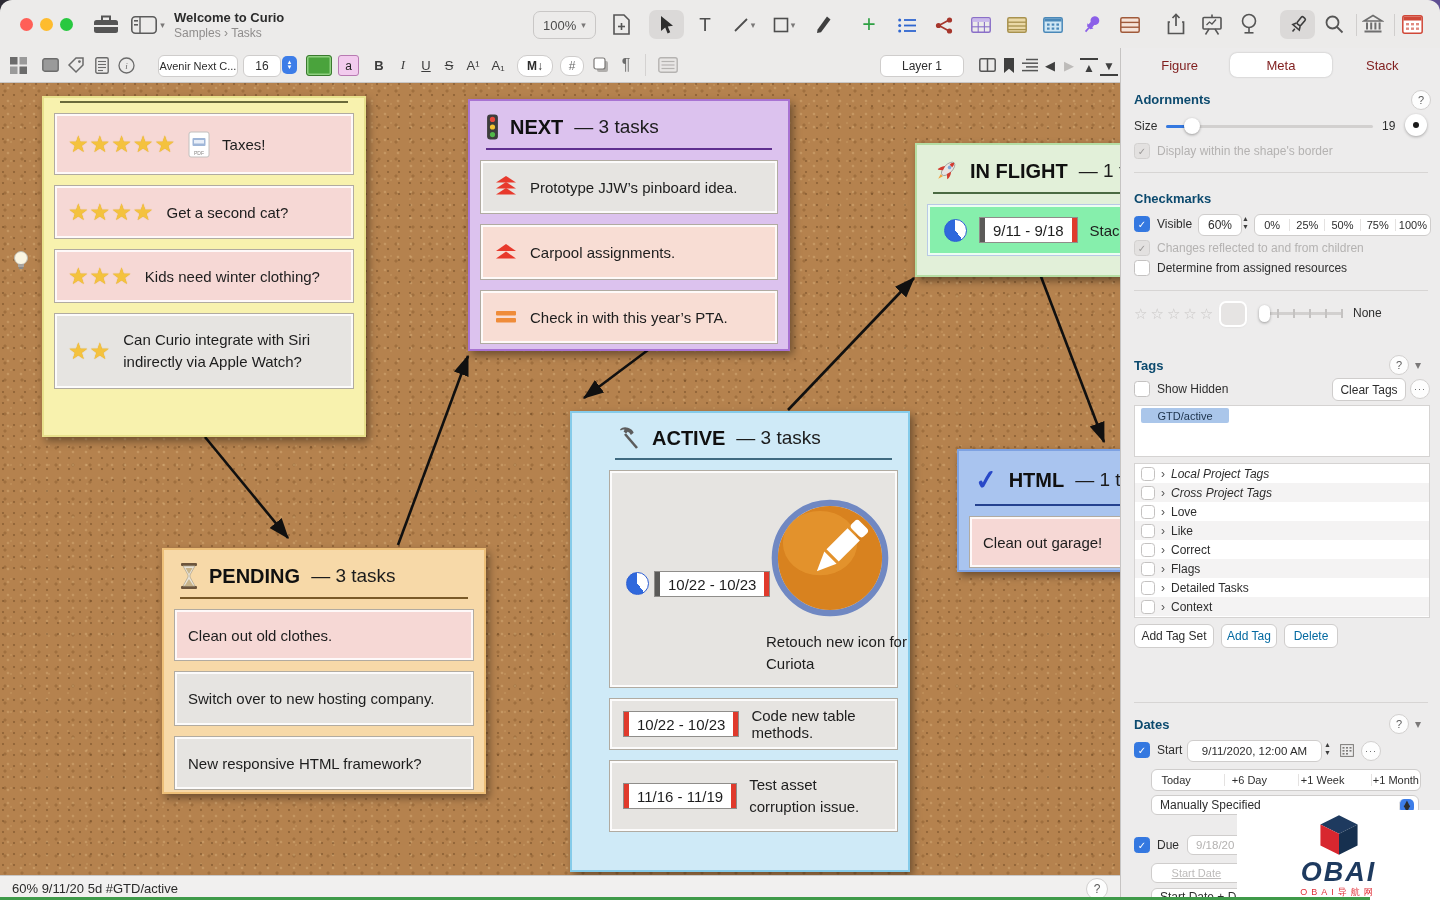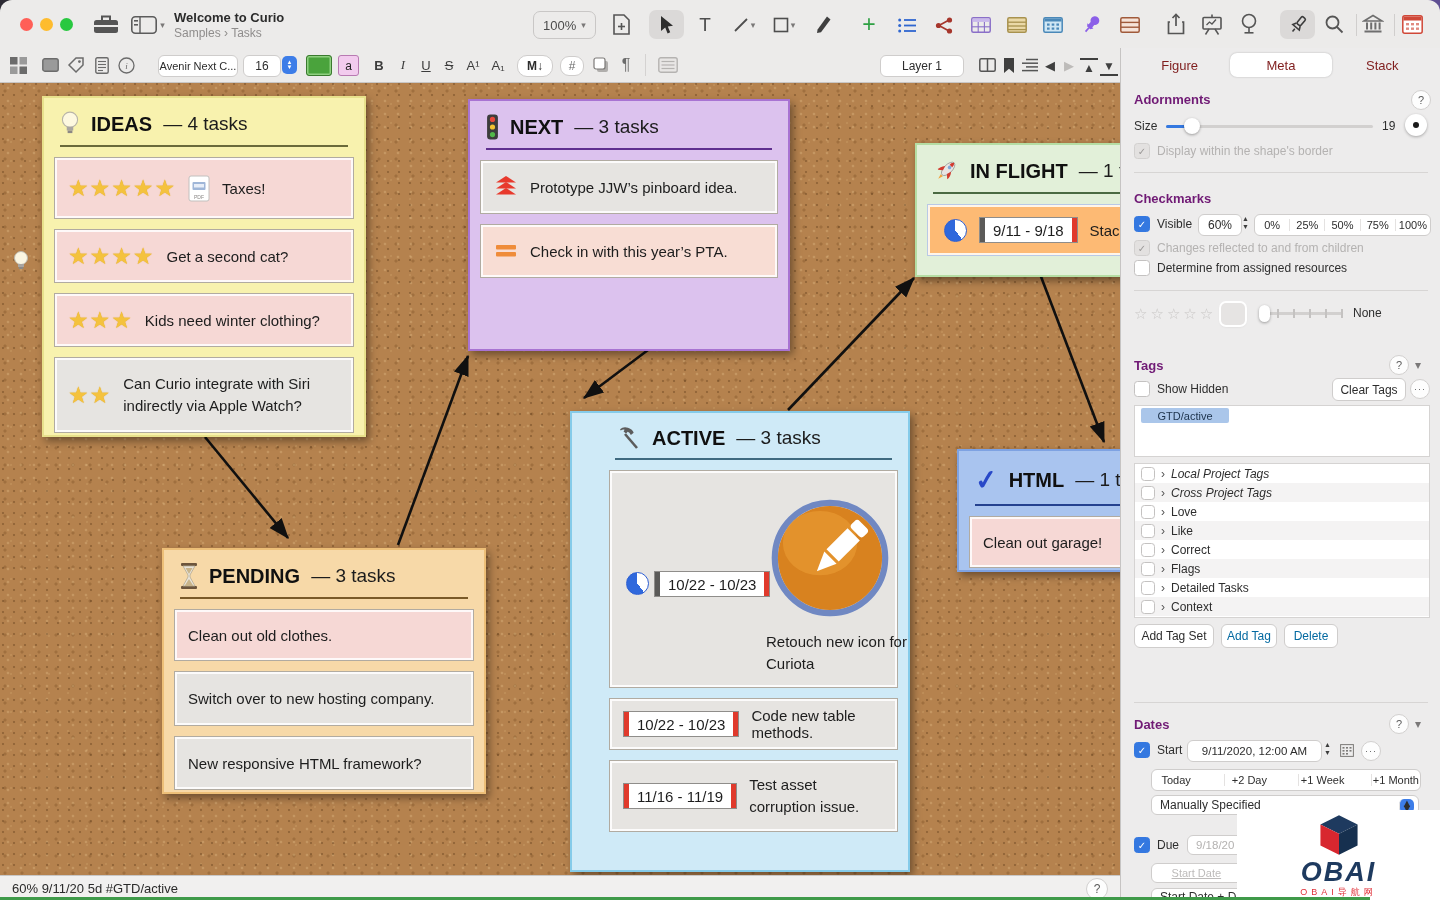--- a/index.html
+++ b/index.html
@@ -16,21 +16,21 @@
   .chev{font-size:9px;color:#7a7878;}
   
   .fmtbar{left:0;top:48px;width:1120px;height:34px;background:#ecebea;border-bottom:1px solid #c8c6c5;z-index:2;}
   .fmt-btn{font-size:13px;color:#3c3c3c;display:flex;align-items:center;justify-content:center;}
   .field{background:#fff;border:1px solid #cfcdcc;border-radius:6px;display:flex;align-items:center;justify-content:center;font-size:12px;color:#2d2d2d;}
   .bluestep{background:#3d7de8;border-radius:5px;color:#fff;font-size:6px;display:flex;flex-direction:column;align-items:center;justify-content:center;line-height:5px;}
   
   .sidebar{left:1120px;top:48px;width:320px;height:852px;background:#edecec;border-left:1px solid #c6c4c3;z-index:2;}
   .seg-tab{font-size:13px;color:#7f1d1d;display:flex;align-items:center;justify-content:center;}
   .seg-tab.on{background:#fff;border-radius:7px;box-shadow:0 0 2px rgba(0,0,0,.25);}
-  .sec-h{font-size:13px;font-weight:bold;color:#701a75;}
+  .sec-h{font-size:13px;font-weight:bold;color:#0c4a6e;}
   .lbl{font-size:12px;color:#2e2e2e;}
   .lbl-dis{font-size:12px;color:#b4b2b1;}
   .helpc{width:18px;height:18px;border-radius:50%;background:#fdfdfd;border:1px solid #d2d0cf;color:#5c5c5c;font-size:11px;display:flex;align-items:center;justify-content:center;}
   .cb{width:14px;height:14px;border-radius:3.5px;border:1px solid #c4c2c1;background:#fff;display:flex;align-items:center;justify-content:center;font-size:10px;}
   .cb.on{background:#3478e0;border-color:#3478e0;color:#fff;}
   .cb.dim{background:#e3e1e0;border-color:#d2d0cf;color:#9b9998;}
   .divider{height:1px;background:#d7d5d4;}
   .segline{background:#fff;border:1px solid #cfcdcc;border-radius:6px;display:flex;align-items:center;}
   .segline>span{flex:1;text-align:center;font-size:11px;color:#2d2d2d;border-left:1px solid #e4e2e1;}
   .segline>span:first-child{border-left:none;}
@@ -422,29 +422,20 @@
       </g>
     </svg>
 
     <svg class="abs" style="left:12px;top:168px;" width="18" height="24" viewBox="0 0 18 24">
       <circle cx="9" cy="8" r="6.5" fill="#fbf6e2" stroke="#bdb9ae" stroke-width="1"></circle>
         <rect x="6" y="14" width="6" height="3" fill="#a9a5a0"></rect>
         <rect x="6.8" y="17" width="4.4" height="2" fill="#8c8884"></rect>
     </svg>
 
     <div class="note" style="left:42px;top:14px;width:320px;height:337px;background:#f8f2ae;border:2px solid #e8e18c;">
-      <div class="note-head">
-        <svg width="20" height="26" viewBox="0 0 18 24">
-            <circle cx="9" cy="8" r="7" fill="#fdf8e0" stroke="#b8b4a8" stroke-width="1"></circle>
-            <rect x="6" y="14.5" width="6" height="3.5" fill="#a9a5a0"></rect>
-            <rect x="6.8" y="18" width="4.4" height="2.4" fill="#8c8884"></rect>
-          </svg>
-        <span class="nt">IDEAS</span>
-        <span class="nc">— 4 tasks</span>
-      </div>
       <div class="nrule" style="background:#6a6a3a;"></div>
       <div class="item pink" style="height:60px;">
         <span class="stars">★★★★★</span>
         <span style="display:inline-flex;">
           <svg width="22" height="27" viewBox="0 0 22 27">
               <rect x="1" y="1" width="20" height="25" rx="2" fill="#fff" stroke="#c2c0be"></rect>
               <rect x="4.5" y="7" width="13" height="8" rx="1" fill="#9fb6d8"></rect>
               <rect x="6" y="9" width="10" height="3.5" fill="#e8eef8"></rect>
               <text x="11" y="23.5" text-anchor="middle" font-size="5" fill="#8a8886" font-family="Liberation Sans,sans-serif">PDF</text>
             </svg>
@@ -479,20 +470,29 @@
       <div class="nrule" style="background:#5f2f8f;"></div>
       <div class="item gray" style="height:52px;">
         <svg width="24" height="22" viewBox="0 0 24 22">
             <g fill="#e8392c">
               <polygon points="12,0 22,6.5 2,6.5"></polygon>
               <polygon points="12,6 22,12.5 2,12.5"></polygon>
               <polygon points="12,12 22,18.5 2,18.5"></polygon>
             </g>
           </svg>
         <span>Prototype JJW’s pinboard idea.</span>
+      </div>
+      <div class="item pink" style="height:54px;background:#f8ddd4;">
+        <svg width="24" height="17" viewBox="0 0 24 17">
+            <g fill="#e8392c">
+              <polygon points="12,0 22,7 2,7"></polygon>
+              <polygon points="12,7.5 22,14.5 2,14.5"></polygon>
+            </g>
+          </svg>
+        <span>Carpool assignments.</span>
       </div>
       <div class="item pink" style="height:52px;background:#f8ddd4;">
         <svg width="24" height="14" viewBox="0 0 24 14">
             <g fill="#ef8c3a">
               <rect x="2" y="1" width="20" height="4.6" rx="1"></rect>
               <rect x="2" y="8" width="20" height="4.6" rx="1"></rect>
             </g>
           </svg>
         <span>Check in with this year’s PTA.</span>
       </div>
@@ -507,21 +507,21 @@
               <path d="M17.2 10 q3.5 4 2.5 8 l-4 -3.5 z" fill="#d23c30"></path>
               <circle cx="13" cy="8" r="1.8" fill="#7fa8d8"></circle>
               <path d="M13 1.5 q2.5 2 1.8 4.5 h-3.6 q-.7 -2.5 1.8 -4.5z" fill="#d23c30"></path>
               <path d="M11.5 19 h3 l-1.5 5 z" fill="#f2a23a"></path>
             </g>
           </svg>
         <span class="nt">IN FLIGHT</span>
         <span class="nc">— 1 task</span>
       </div>
       <div class="nrule" style="background:#4a6a42;"></div>
-      <div class="item" style="height:50px;background:#fdba74;border-color:#b9c9e6;padding-left:16px;">
+      <div class="item" style="height:50px;background:#86efac;border-color:#b9c9e6;padding-left:16px;">
         <span class="pie"></span>
         <span class="dbadge">
             <span class="bar" style="background:#5b5a58;"></span>
             <span class="dt">9/11 - 9/18</span>
             <span class="bar" style="background:#e03a2c;"></span>
           </span>
         <span>Stacked p</span>
       </div>
     </div>
 
@@ -762,21 +762,21 @@
             <rect x="6" y="6" width="2" height="1.6"></rect>
             <rect x="9.5" y="6" width="2" height="1.6"></rect>
             <rect x="2.5" y="9" width="2" height="1.6"></rect>
             <rect x="6" y="9" width="2" height="1.6"></rect>
           </g>
         </svg>
     </div>
     <div class="abs helpc" style="left:240px;top:693px;font-size:9px;letter-spacing:1px;">···</div>
     <div class="abs segline" style="left:30px;top:721px;width:268px;height:20px;gap:24px;">
       <span>Today</span>
-      <span>+2 Day</span>
+      <span>+6 Day</span>
       <span>+1 Week</span>
       <span>+1 Month</span>
     </div>
     <div class="abs segline" style="left:30px;top:747px;width:268px;height:20px;justify-content:flex-start;padding-left:8px;box-sizing:border-box;">
       <span style="flex:none;border:none;font-size:12px;">Manually Specified</span>
       <span class="abs bluestep" style="right:4px;top:3px;width:14px;height:14px;">
           <span>▲</span>
           <span>▼</span>
         </span>
     </div>

